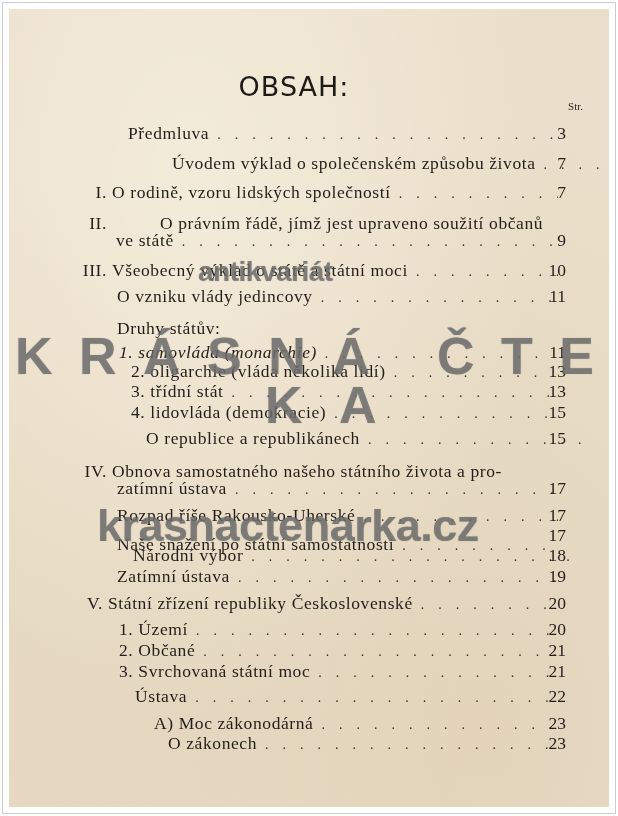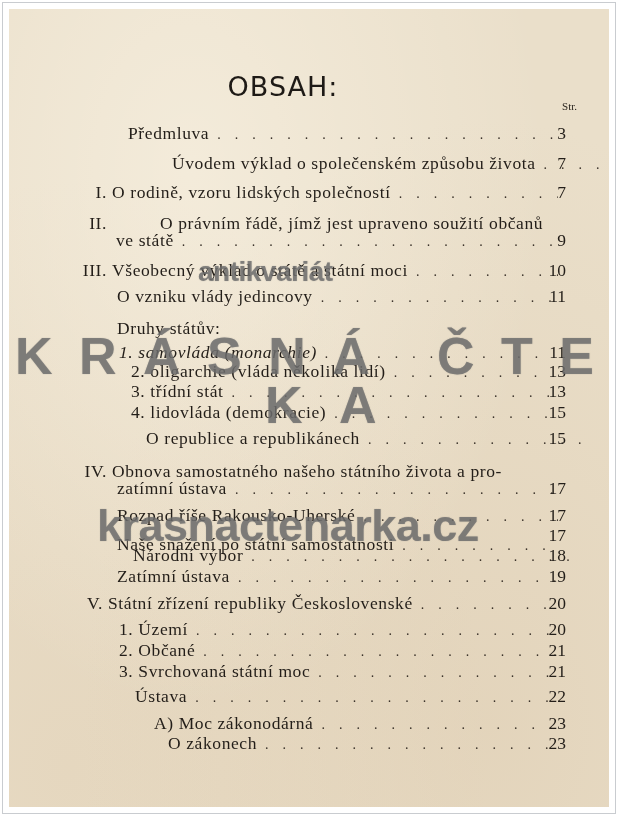--- a/index.html
+++ b/index.html
@@ -17,24 +17,24 @@
     background: #eadfca;
     background-image:
       radial-gradient(ellipse at 30% 20%, rgba(255,250,238,0.45), rgba(255,250,238,0) 60%),
       radial-gradient(ellipse at 80% 90%, rgba(214,192,160,0.35), rgba(214,192,160,0) 60%),
       radial-gradient(ellipse at 10% 95%, rgba(220,200,170,0.35), rgba(220,200,170,0) 55%);
     overflow: hidden;
   }
   .title {
     position: absolute; left: 0; width: 548px; top: 62px; text-align: center;
     font-family: "DejaVu Sans", sans-serif; font-size: 27px; letter-spacing: 1px;
-    color: #1e1a16; font-weight: normal;
+    color: #1e1a16; font-weight: normal; padding-left: 11px;
   }
   .str {
-    position: absolute; right: 32px; top: 91px; font-size: 11px; color: #2a241e;
+    position: absolute; right: 26px; top: 91px; font-size: 11px; color: #2a241e;
     font-family: "Liberation Serif", serif;
   }
   .toc { position: absolute; left: 0; top: 0; width: 600px; }
   .row {
     position: absolute; height: 20px; display: flex; align-items: baseline;
     font-family: "Liberation Serif", serif; font-size: 17.5px; color: #231e19;
     letter-spacing: 0.6px;
   }
   .num { display: inline-block; text-align: right; }
   .lbl { white-space: nowrap; }

